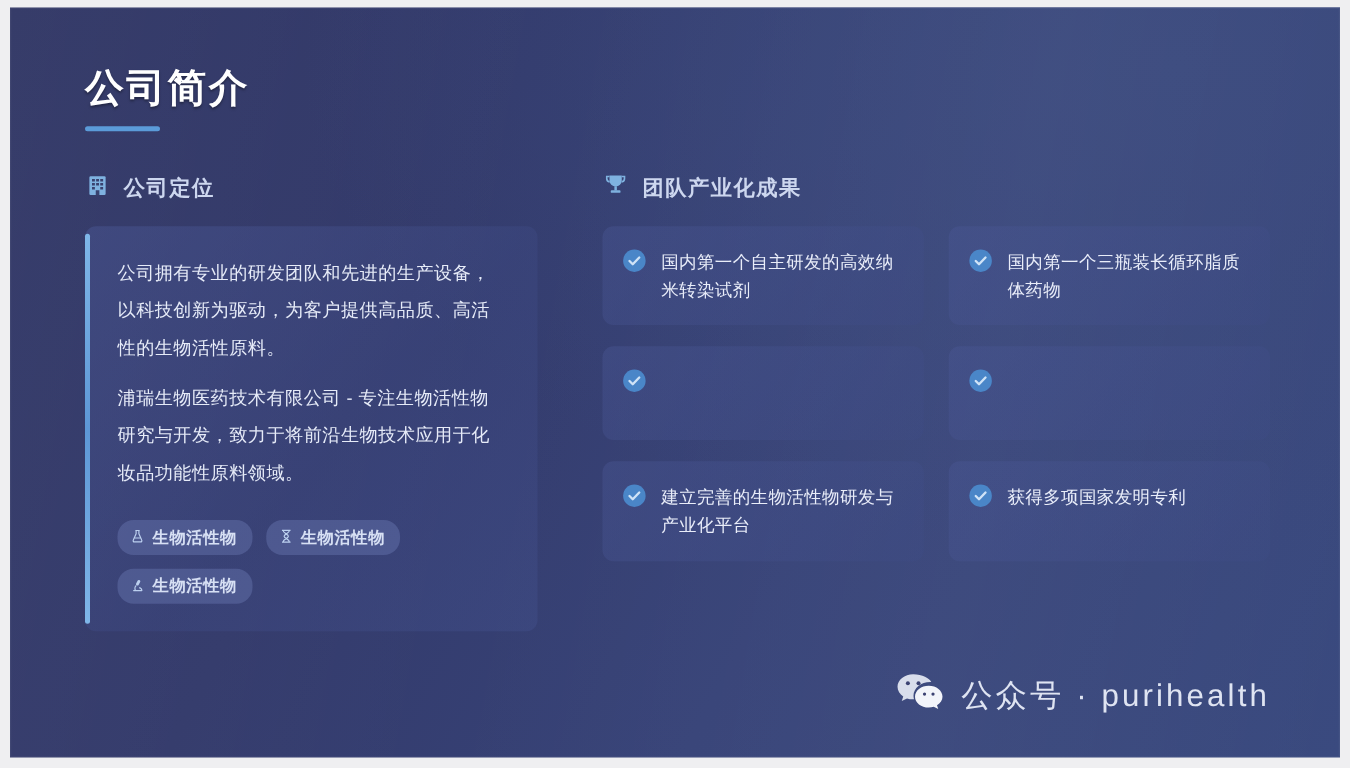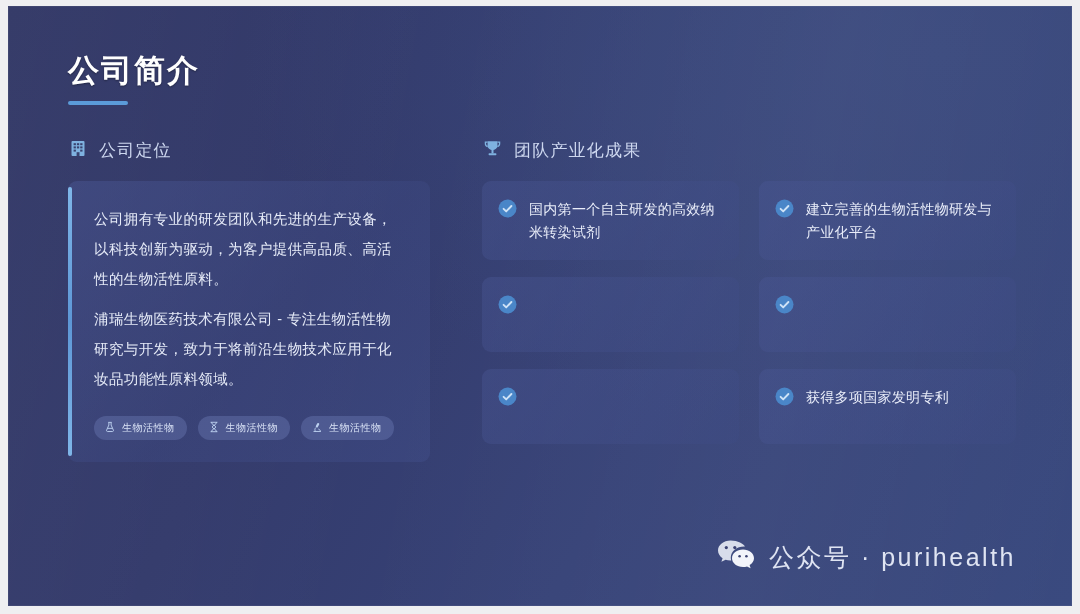--- a/index.html
+++ b/index.html
@@ -71,20 +71,21 @@
   }
   .col-left  { width: 362px; flex: none; }
   .col-right { flex: 1; }
 
   .section-head {
     display: flex;
     align-items: center;
     gap: 11px;
     margin-bottom: 19px;
     height: 24px;
+    font-weight: bold;
   }
   .section-head .label {
     font-size: 17px;
     color: #cdd7ef;
     letter-spacing: 1.2px;
   }
   .ico { display: block; flex: none; }
 
   
   .about-card {
@@ -116,24 +117,25 @@
     margin-top: 22px;
     flex-wrap: wrap;
   }
   .tag {
     display: flex;
     align-items: center;
     gap: 6px;
     background: rgba(120,137,196,0.33);
     border-radius: 13px;
     padding: 5px 12px 5px 10px;
-    font-size: 10px;
+    font-size: 13px;
     color: #d7e0f4;
     letter-spacing: 0.5px;
     white-space: nowrap;
+    font-weight: bold;
   }
 
   
   .ach-grid {
     display: grid;
     grid-template-columns: 1fr 1fr;
     gap: 17px 20px;
   }
   .ach-item {
     display: flex;
@@ -263,48 +265,49 @@
               <span class="txt">国内第一个自主研发的高效纳米转染试剂</span>
             </div>
 
             <div class="ach-item">
               <span class="check">
                 <svg width="19" height="19" viewBox="0 0 19 19">
                   <circle cx="9.5" cy="9.5" r="9" fill="#4a86c8"></circle>
                   <path d="M5.6 9.8l2.6 2.6 5.2-5.4" fill="none" stroke="#cfe3f7" stroke-width="1.9" stroke-linecap="round" stroke-linejoin="round"></path>
                 </svg>
               </span>
+              <span class="txt">国内第一个三瓶装长循环脂质体药物</span>
+            </div>
+
+            <div class="ach-item">
+              <span class="check">
+                <svg width="19" height="19" viewBox="0 0 19 19">
+                  <circle cx="9.5" cy="9.5" r="9" fill="#4a86c8"></circle>
+                  <path d="M5.6 9.8l2.6 2.6 5.2-5.4" fill="none" stroke="#cfe3f7" stroke-width="1.9" stroke-linecap="round" stroke-linejoin="round"></path>
+                </svg>
+              </span>
+            </div>
+
+            <div class="ach-item">
+              <span class="check">
+                <svg width="19" height="19" viewBox="0 0 19 19">
+                  <circle cx="9.5" cy="9.5" r="9" fill="#4a86c8"></circle>
+                  <path d="M5.6 9.8l2.6 2.6 5.2-5.4" fill="none" stroke="#cfe3f7" stroke-width="1.9" stroke-linecap="round" stroke-linejoin="round"></path>
+                </svg>
+              </span>
+            </div>
+
+            <div class="ach-item">
+              <span class="check">
+                <svg width="19" height="19" viewBox="0 0 19 19">
+                  <circle cx="9.5" cy="9.5" r="9" fill="#4a86c8"></circle>
+                  <path d="M5.6 9.8l2.6 2.6 5.2-5.4" fill="none" stroke="#cfe3f7" stroke-width="1.9" stroke-linecap="round" stroke-linejoin="round"></path>
+                </svg>
+              </span>
               <span class="txt">建立完善的生物活性物研发与产业化平台</span>
-            </div>
-
-            <div class="ach-item">
-              <span class="check">
-                <svg width="19" height="19" viewBox="0 0 19 19">
-                  <circle cx="9.5" cy="9.5" r="9" fill="#4a86c8"></circle>
-                  <path d="M5.6 9.8l2.6 2.6 5.2-5.4" fill="none" stroke="#cfe3f7" stroke-width="1.9" stroke-linecap="round" stroke-linejoin="round"></path>
-                </svg>
-              </span>
-            </div>
-
-            <div class="ach-item">
-              <span class="check">
-                <svg width="19" height="19" viewBox="0 0 19 19">
-                  <circle cx="9.5" cy="9.5" r="9" fill="#4a86c8"></circle>
-                  <path d="M5.6 9.8l2.6 2.6 5.2-5.4" fill="none" stroke="#cfe3f7" stroke-width="1.9" stroke-linecap="round" stroke-linejoin="round"></path>
-                </svg>
-              </span>
-            </div>
-
-            <div class="ach-item">
-              <span class="check">
-                <svg width="19" height="19" viewBox="0 0 19 19">
-                  <circle cx="9.5" cy="9.5" r="9" fill="#4a86c8"></circle>
-                  <path d="M5.6 9.8l2.6 2.6 5.2-5.4" fill="none" stroke="#cfe3f7" stroke-width="1.9" stroke-linecap="round" stroke-linejoin="round"></path>
-                </svg>
-              </span>
             </div>
 
             <div class="ach-item">
               <span class="check">
                 <svg width="19" height="19" viewBox="0 0 19 19">
                   <circle cx="9.5" cy="9.5" r="9" fill="#4a86c8"></circle>
                   <path d="M5.6 9.8l2.6 2.6 5.2-5.4" fill="none" stroke="#cfe3f7" stroke-width="1.9" stroke-linecap="round" stroke-linejoin="round"></path>
                 </svg>
               </span>
               <span class="txt">获得多项国家发明专利</span>

